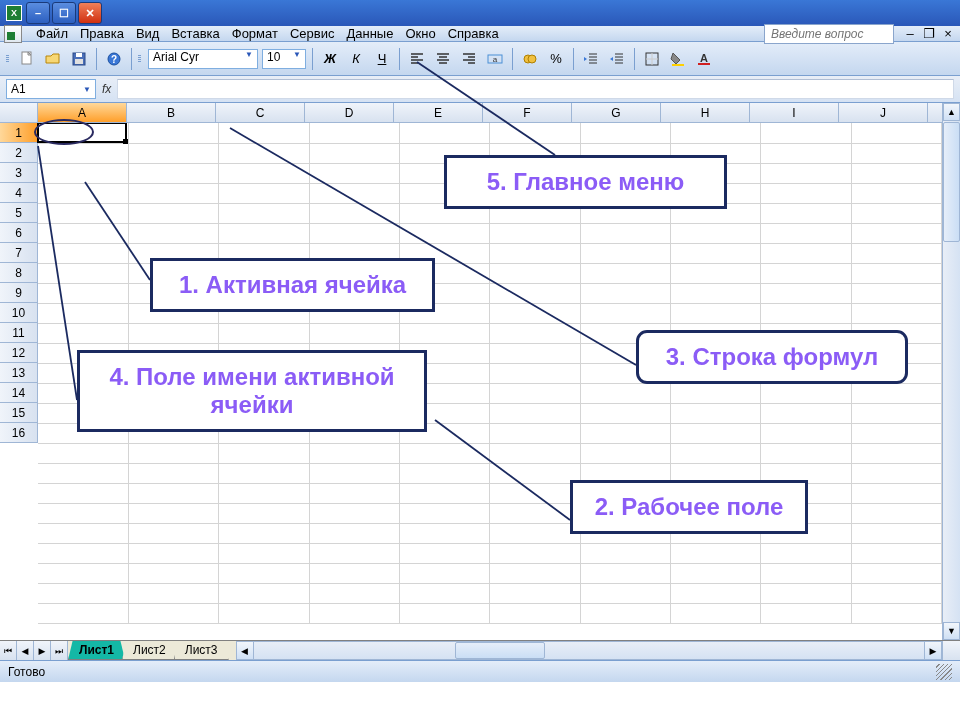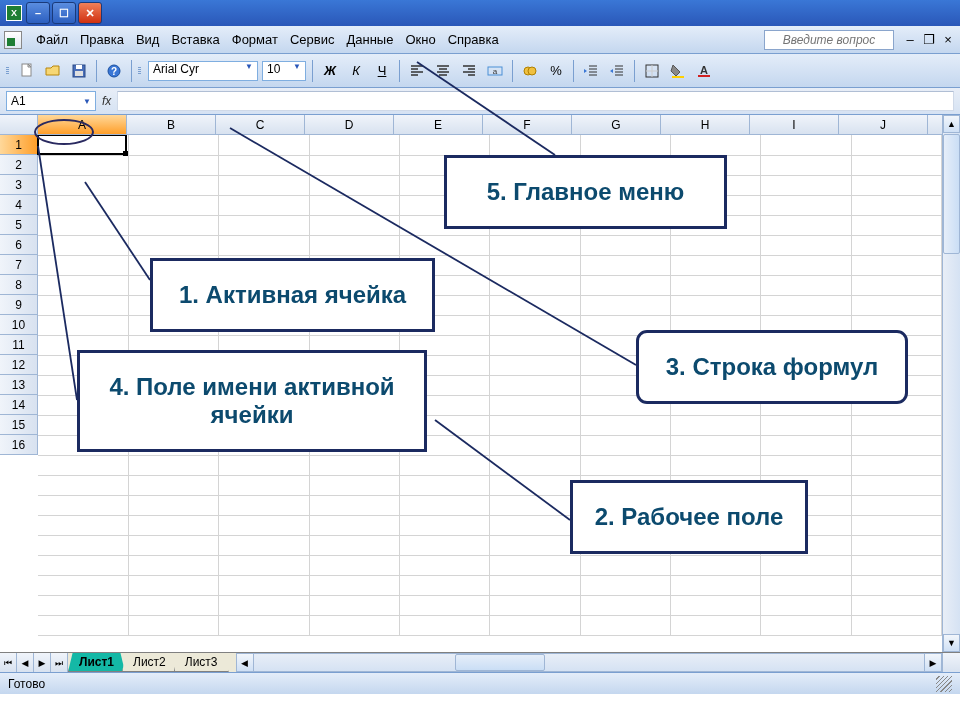--- a/index.html
+++ b/index.html
@@ -8,25 +8,25 @@
   
   .titlebar { height: 26px; background: linear-gradient(#3a77d6, #2a57b8); display: flex; align-items: center; padding: 0 2px; color: #fff; }
   .titlebar .excel-icon { width: 16px; height: 16px; background: #1e7e34; border: 1px solid #fff; margin: 0 4px; display: flex; align-items: center; justify-content: center; font-size: 9px; font-weight: bold; color: #fff; }
   .titlebar .title-text { font-weight: bold; font-size: 13px; flex: 1; }
   .win-buttons { display: flex; gap: 2px; }
   .win-btn { width: 24px; height: 22px; display: flex; align-items: center; justify-content: center; border-radius: 3px; border: 1px solid #1a3a7a; color: #fff; font-weight: bold; font-size: 11px; }
   .win-btn.min, .win-btn.max { background: linear-gradient(#5a8de0, #2c5fc0); }
   .win-btn.close { background: linear-gradient(#f0805a, #d03010); }
   
   
-  .menubar { height: 28px; background: linear-gradient(#e4edf9, #c4d7ef); display: flex; align-items: center; padding: 0 4px; border-bottom: 1px solid #7a9fd0; }
+  .menubar { height: 16px; background: linear-gradient(#e4edf9, #c4d7ef); display: flex; align-items: center; padding: 0 4px; border-bottom: 1px solid #7a9fd0; }
   .menubar .doc-icon { width: 18px; height: 18px; background: linear-gradient(#fff, #e0e8f0); border: 1px solid #888; margin-right: 8px; position: relative; }
   .menubar .doc-icon::after { content: ""; position: absolute; left: 2px; bottom: 2px; width: 8px; height: 8px; background: #1e7e34; }
   .menu-item { padding: 4px 6px; cursor: default; font-size: 13px; }
-  .ask-box { margin-left: auto; border: 1px solid #8aa5cc; background: #fff; padding: 2px 6px; font-size: 12px; color: #aaa; font-style: italic; width: 130px; text-align: center; }
+  .ask-box { margin-left: auto; border: 1px solid #8aa5cc; background: #fff; padding: 2px 6px; font-size: 12px; color: #aaa; font-style: italic; width: 130px; }
   .mdi-btns { display: flex; gap: 3px; margin-left: 8px; font-size: 13px; }
   .mdi-btn { width: 16px; height: 16px; text-align: center; }
   
   
   .toolbar { height: 34px; background: linear-gradient(#e4edf9, #c4d7ef); display: flex; align-items: center; padding: 0 6px; gap: 4px; border-bottom: 1px solid #7a9fd0; }
   .tb-btn { width: 22px; height: 22px; display: flex; align-items: center; justify-content: center; border: 1px solid transparent; }
   .tb-sep { width: 1px; height: 22px; background: #7a9fd0; margin: 0 2px; }
   .tb-grip { width: 4px; height: 22px; display: flex; flex-direction: column; justify-content: center; gap: 1px; margin-right: 2px; }
   .tb-grip span { width: 3px; height: 1px; background: #7a9fd0; }
   .font-box, .size-box { border: 1px solid #7faee0; background: #fff; display: flex; align-items: flex-start; padding: 0 4px; font-size: 12px; height: 20px; }
@@ -77,21 +77,21 @@
   .hscroll { flex: 1; display: flex; margin-left: 10px; }
   .hscroll .sbtn { width: 18px; background: linear-gradient(#f2f6fb, #cfe0f5); border: 1px solid #9fb6d5; text-align: center; font-size: 9px; line-height: 18px; }
   .hscroll .track { flex: 1; background: linear-gradient(#e8eef7, #d5e2f3); border: 1px solid #9fb6d5; border-left: none; border-right: none; position: relative; }
   .hscroll .thumb { position: absolute; left: 30%; width: 90px; height: 100%; background: linear-gradient(#e6eef9, #cadef5); border: 1px solid #9fb6d5; border-radius: 2px; }
   
   
   .statusbar { height: 22px; background: linear-gradient(#e4edf9, #c4d7ef); border-top: 1px solid #7a9fd0; padding: 0 8px; line-height: 22px; font-size: 12px; display: flex; }
   .resize-grip { margin-left: auto; width: 16px; height: 16px; align-self: flex-end; background: repeating-linear-gradient(135deg, transparent 0 2px, #888 2px 3px); margin-bottom: 2px; }
   
   
-  .callout { position: absolute; border: 3px solid #1b2a60; background: #fff; padding: 20px 18px; font-family: Arial, sans-serif; font-size: 24px; font-weight: bold; text-align: center; z-index: 30; color: #0c4a6e; }
+  .callout { position: absolute; border: 3px solid #1b2a60; background: #fff; padding: 10px 18px; font-family: Arial, sans-serif; font-size: 24px; font-weight: bold; text-align: center; z-index: 30; color: #8b5cf6; }
   
   
   svg.pointers { position: absolute; left: 0; top: 0; width: 960px; height: 720px; z-index: 25; pointer-events: none; }
   svg.pointers line { stroke: #1b2a60; stroke-width: 1.8; }
   
   
   .ico svg { width: 16px; height: 16px; display: block; }
 </style>
 </head>
 <body>

